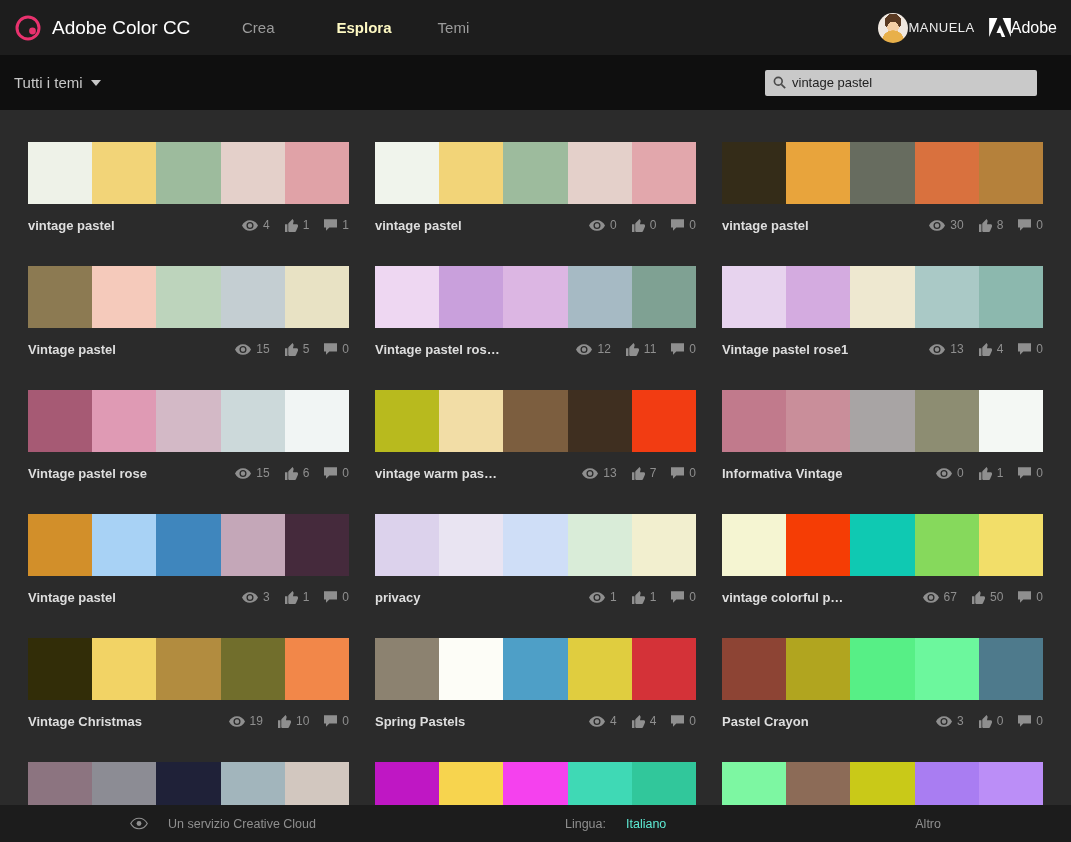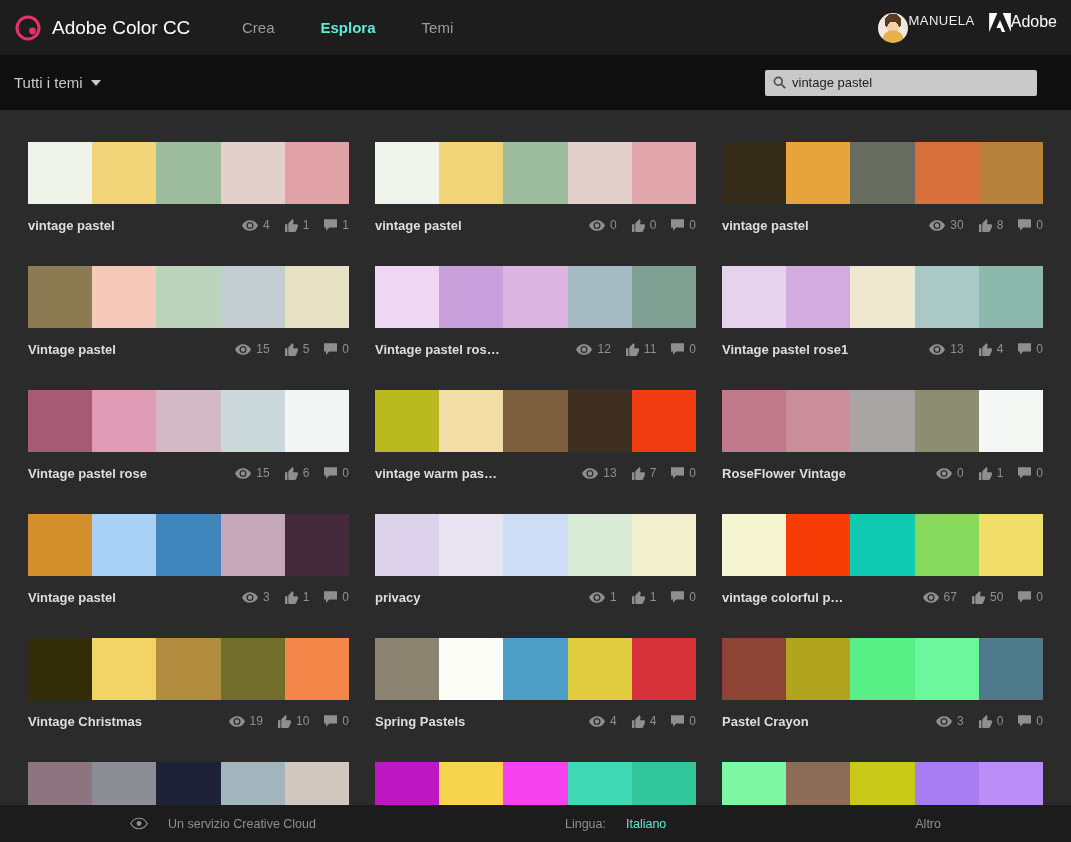--- a/index.html
+++ b/index.html
@@ -6,22 +6,22 @@
   html,body { width:1071px; height:842px; overflow:hidden; background:#2b2b2b;
               font-family:"Liberation Sans", sans-serif; }
   .page { position:relative; width:1071px; height:842px; }
 
   
   .header { height:55px; background:#1d1d1d; display:flex; align-items:center; padding:0 14px; }
   .brand { display:flex; align-items:center; gap:10px; flex:0 0 228px; }
   .brand-title { color:#ffffff; font-size:19px; }
   .nav { display:flex; gap:46px; }
   .nav-item { color:#9b9b9b; font-size:15px; cursor:pointer; }
-  .nav-item.active { color:#5eead4; font-weight:bold; }
-  .header-right { margin-left:auto; display:flex; align-items:flex-start; }
+  .nav-item.active { color:#fef9c3; font-weight:bold;margin-left:16px; }
+  .header-right { margin-left:auto; display:flex; align-items:center; }
   .avatar { width:30px; height:30px; border-radius:50%;
     background:
       radial-gradient(circle at 50% 95%, #e8b04a 0 34%, transparent 35%),
       radial-gradient(circle at 50% 48%, #f5cfa5 0 26%, transparent 27%),
       radial-gradient(circle at 50% 30%, #5a3a22 0 32%, transparent 33%),
       #f0e8e0;
     cursor:pointer; }
   .username { color:#ececec; font-size:13px; letter-spacing:0.5px; margin-right:14px; cursor:pointer; }
   .adobe-mark { display:flex; align-items:center; cursor:pointer; }
   .adobe-text { color:#ffffff; font-size:16px; cursor:pointer; }
@@ -412,21 +412,21 @@
         </div>
         <div>
           <div class="strip">
             <div class="swatch" style="background: rgb(193, 122, 140);"></div>
             <div class="swatch" style="background: rgb(201, 142, 154);"></div>
             <div class="swatch" style="background: rgb(168, 164, 164);"></div>
             <div class="swatch" style="background: rgb(141, 141, 114);"></div>
             <div class="swatch" style="background: rgb(244, 248, 244);"></div>
           </div>
           <div class="meta">
-            <span class="theme-name">RoseFlower Vintage</span>
+            <span class="theme-name">Informativa Vintage</span>
             <div class="stats">
               <span class="stat">
                 <span class="stat-icon">
                   <svg width="16" height="11" viewBox="0 0 24 16">
                     <path fill="#8f8f8f" d="M12 0C6.9 0 2.3 3.1 0 8c2.3 4.9 6.9 8 12 8s9.7-3.1 12-8c-2.3-4.9-6.9-8-12-8zm0 13.3A5.3 5.3 0 1 1 17.3 8 5.3 5.3 0 0 1 12 13.3zm0-8.6A3.3 3.3 0 1 0 15.3 8 3.3 3.3 0 0 0 12 4.7z"></path>
                   </svg>
                 </span>
                 <span>0</span>
               </span>
               <span class="stat">

